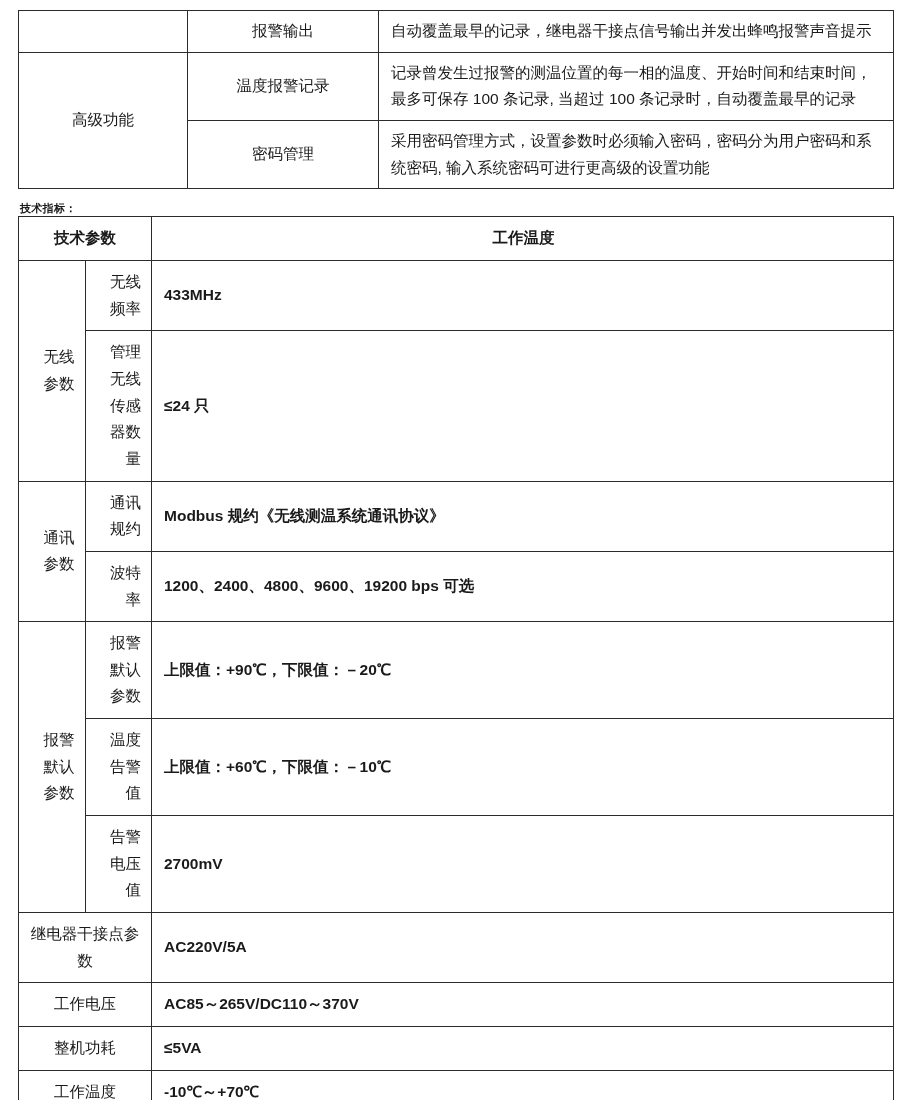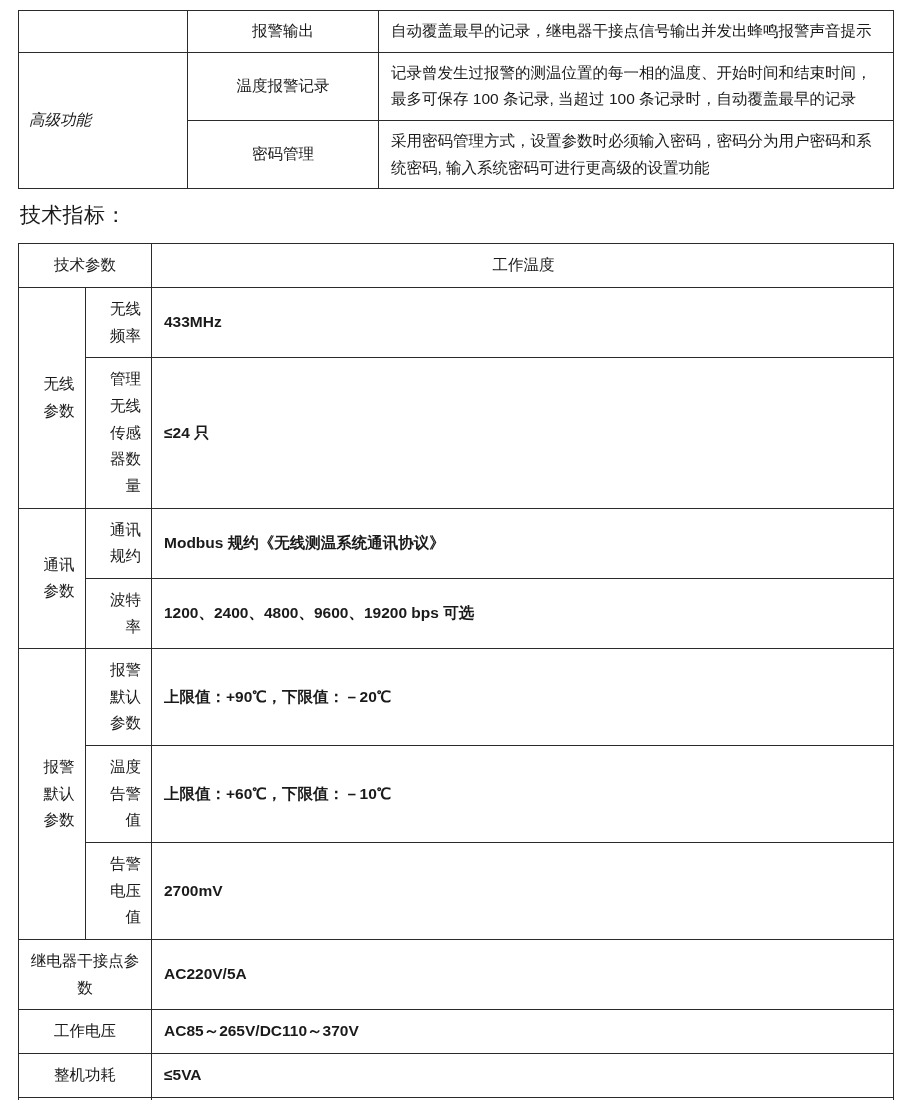--- a/index.html
+++ b/index.html
@@ -25,38 +25,38 @@
     table-layout: fixed;
   }
   table td {
     border: 1px solid #2b2b2b;
     padding: 7px 10px;
     font-size: 15.5px;
     line-height: 1.72;
     vertical-align: middle;
     margin-top: 21px;
   }
-  .t1 td.c1 { width: 148px; text-align: left; font-style: italic; }
+  .t1 td.c1 { width: 148px; text-align: center; }
   .t1 td.c2 { width: 170px; text-align: center; }
   .t1 td.c3 { text-align: left; padding-left: 12px; }
 
   .section-title {
-    font-size: 21px;
-    font-weight: normal;
-    margin: 12px 0 14px 2px;
+    font-size: 11px;
+    font-weight: bold;
+    margin: 12px 0 0 2px;
     letter-spacing: 0.3px;
   }
 
   .t2 td {
     padding: 8px 10px;
   }
   .t2 td.g { width: 112px; text-align: right; }
   .t2 td.p { width: 230px; text-align: right; }
   .t2 td.v { text-align: left; padding-left: 12px; font-weight: bold; }
-  .t2 td.hdr { text-align: center; font-weight: normal; }
+  .t2 td.hdr { text-align: center; font-weight: bold; }
   .t2 td.span2 { text-align: center; }
 </style>
 </head>
 <body>
 
 <div class="page">
 
   <table class="t1">
     <tbody>
       <tr>

